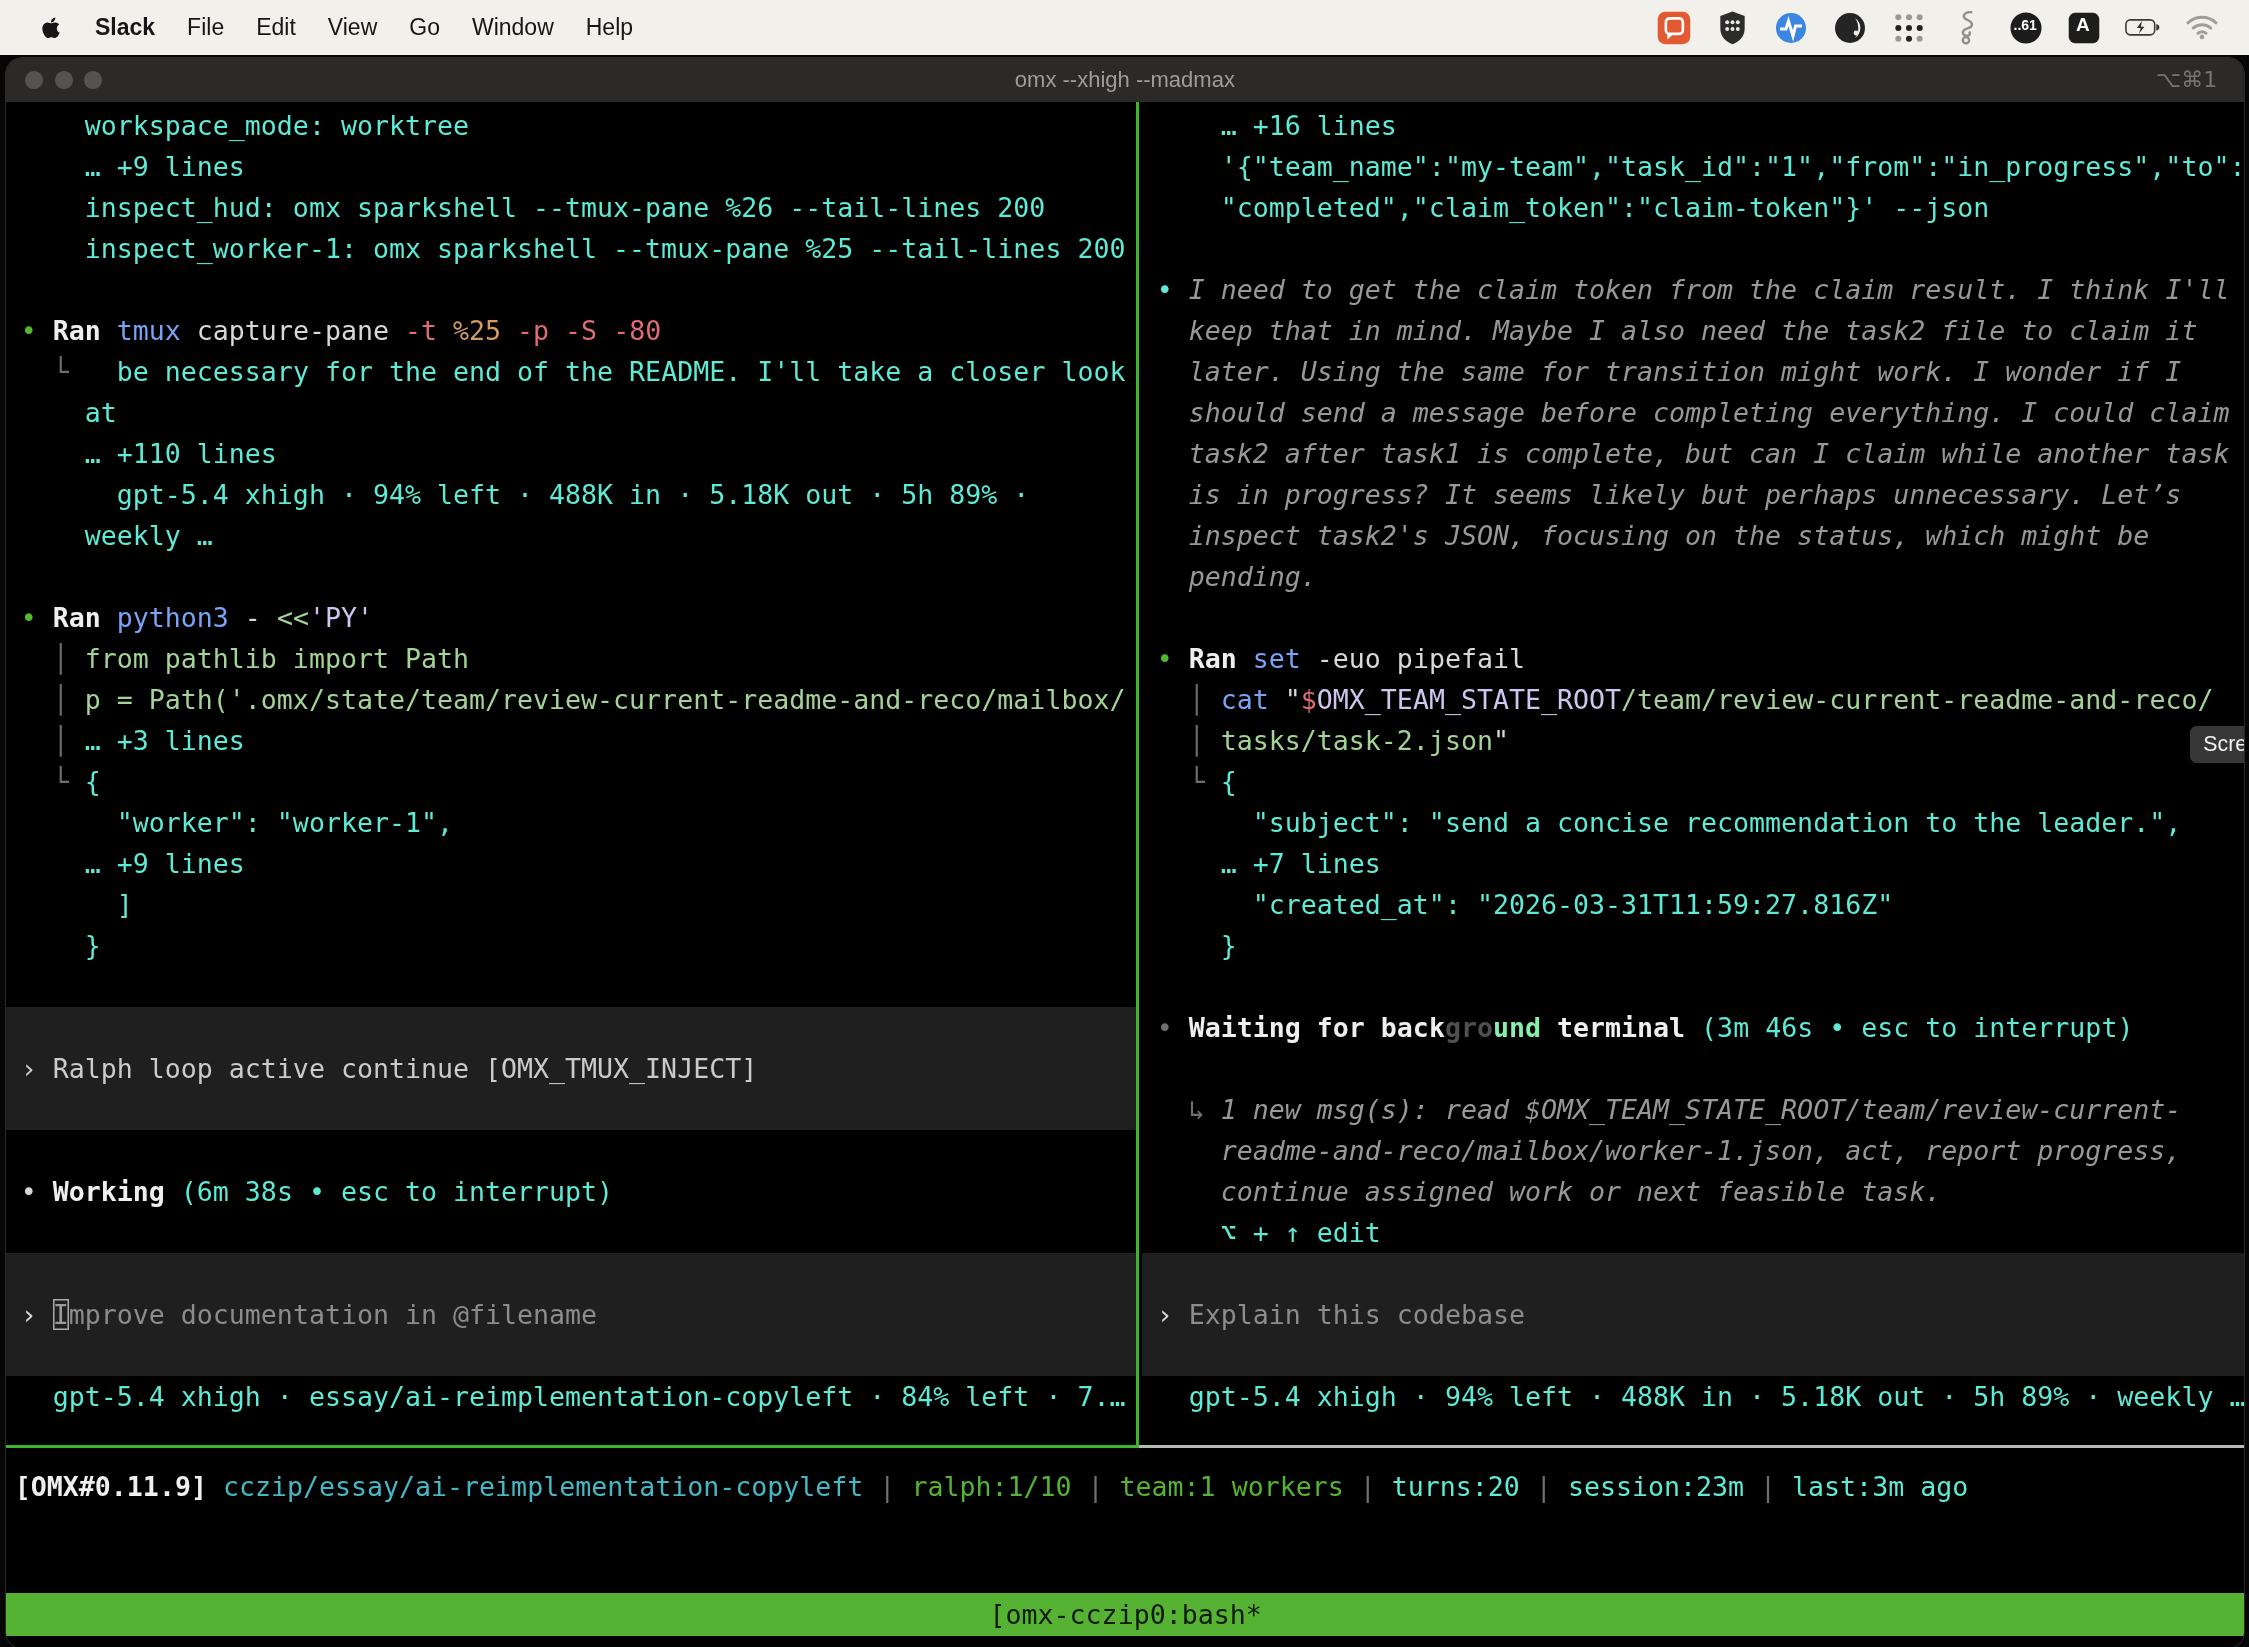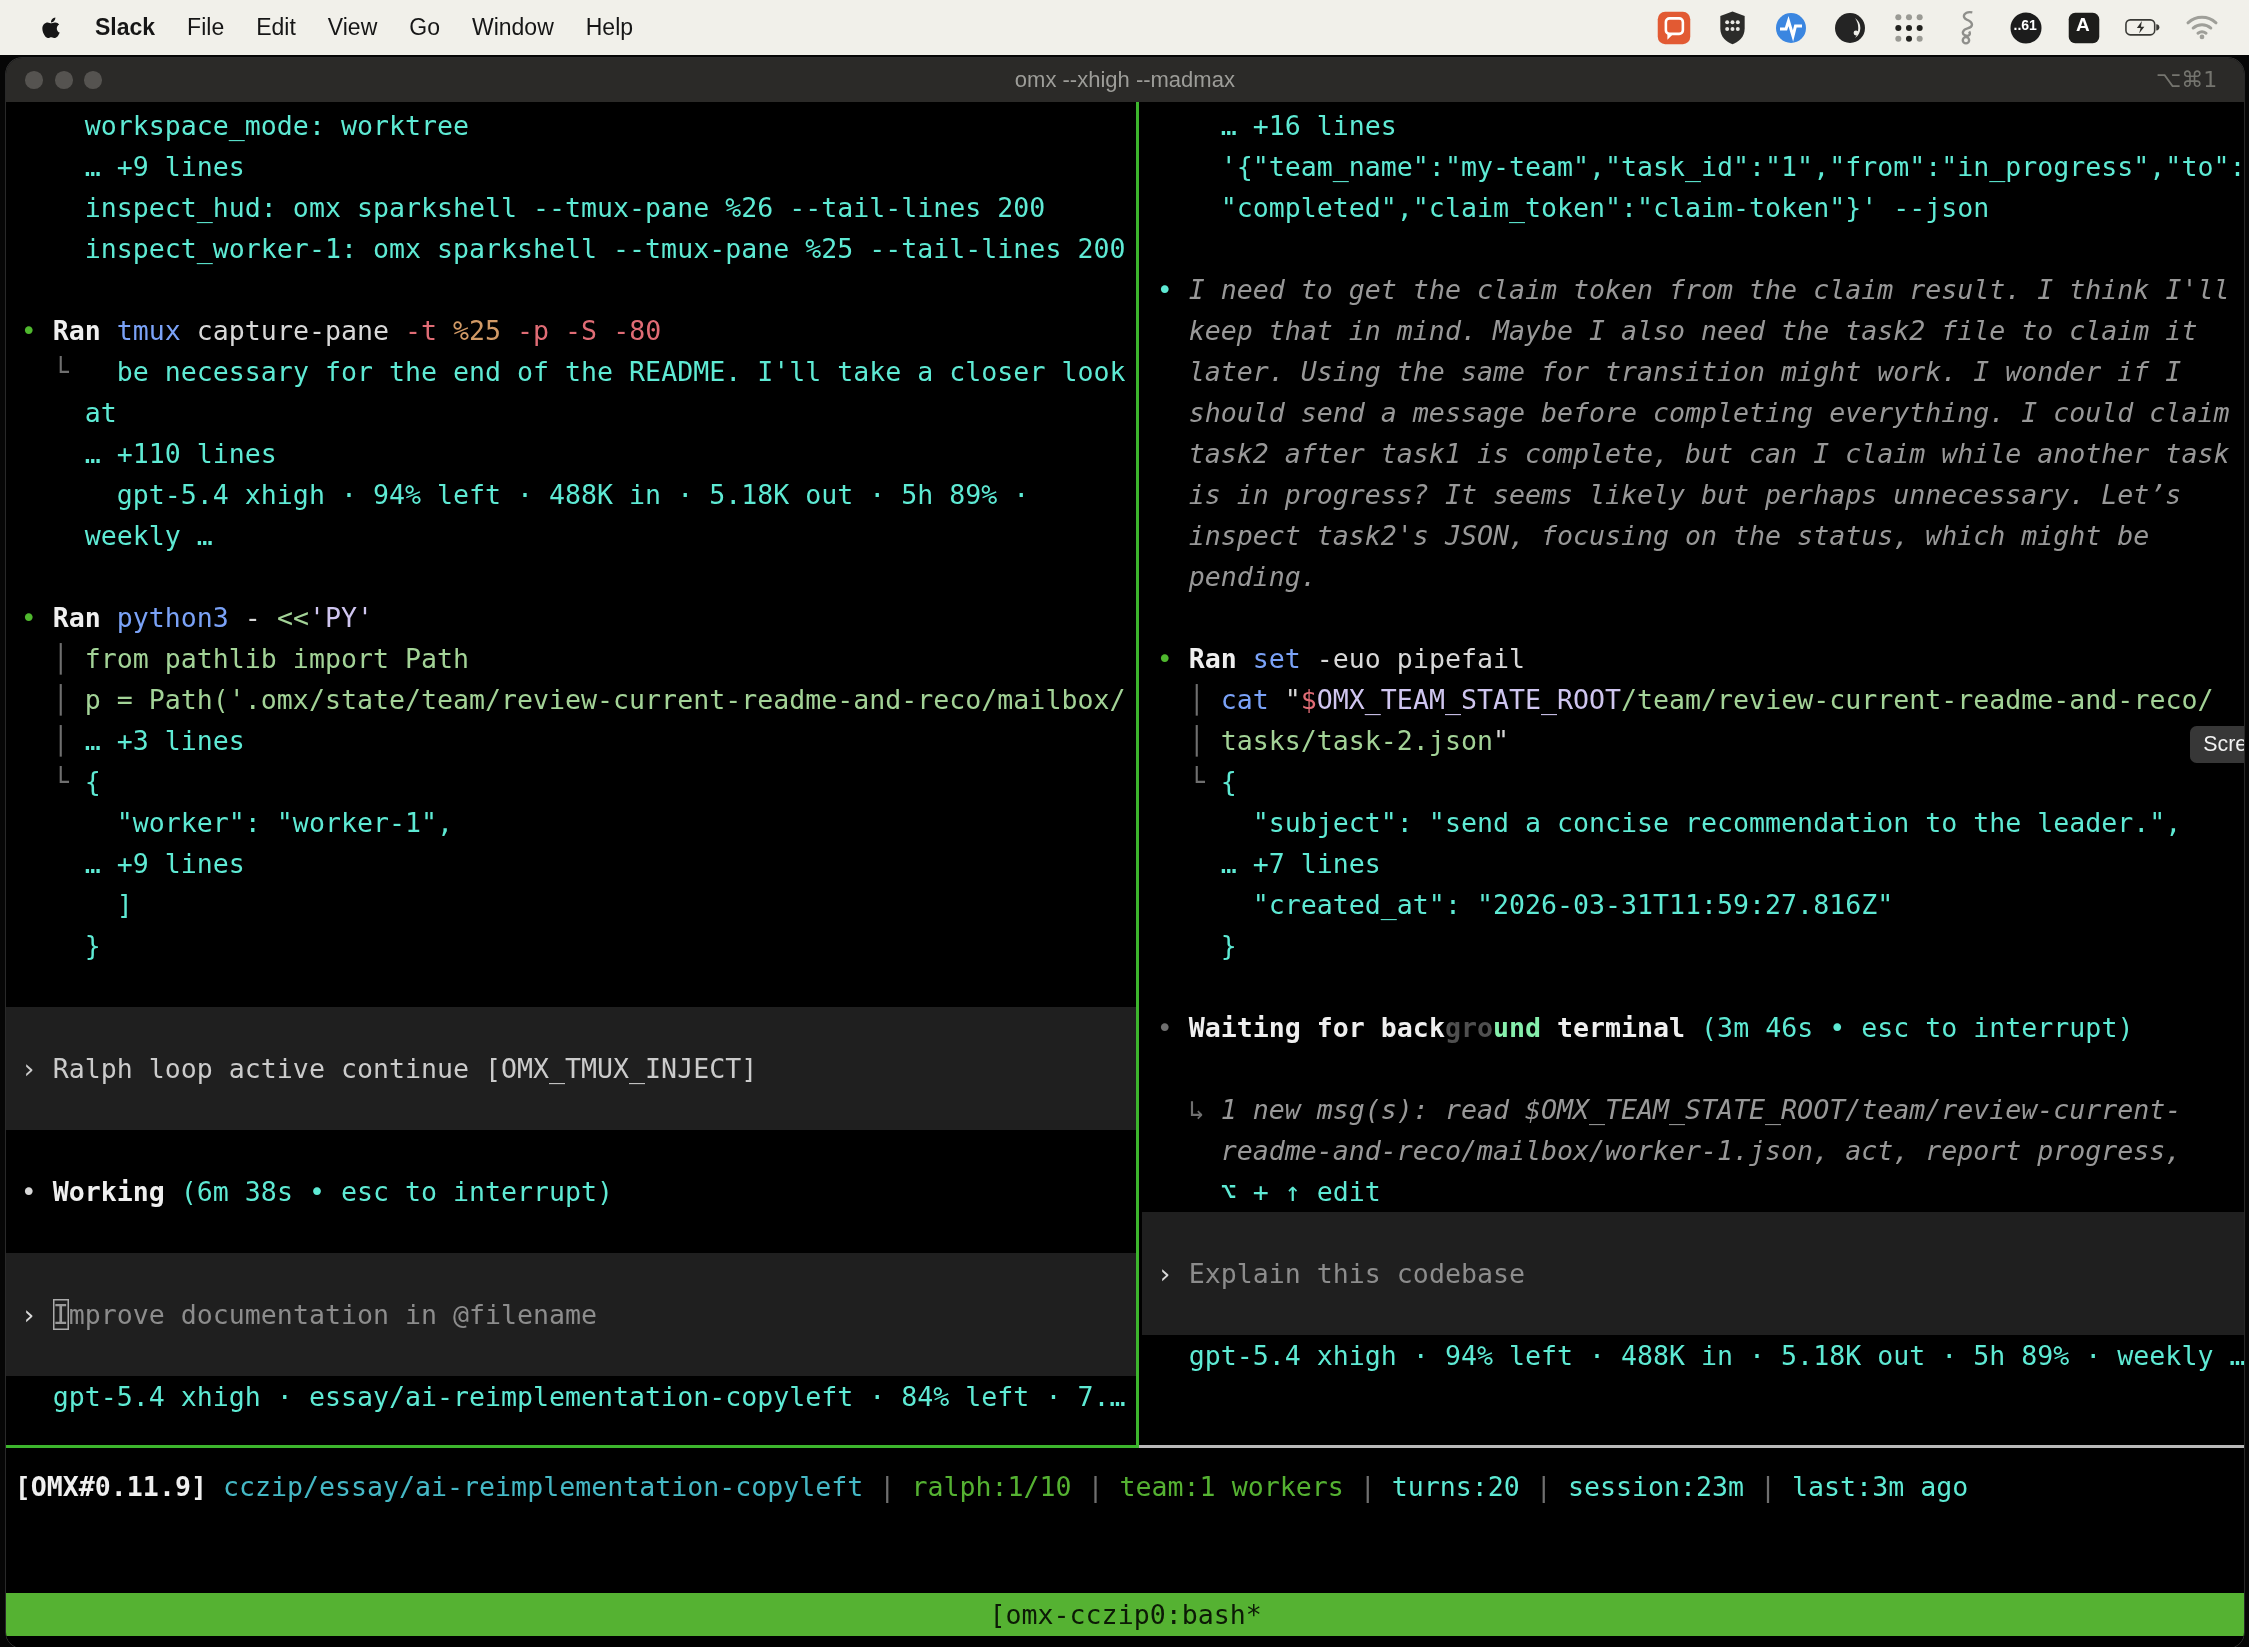--- a/index.html
+++ b/index.html
@@ -223,20 +223,21 @@
           <div class="term-line"><span class="c-d2">  └ </span><span class="c-d">{</span></div>
           <div class="term-line"><span class="c-d">      "subject": "send a concise recommendation to the leader.",</span></div>
           <div class="term-line"><span class="c-d">    … +7 lines</span></div>
           <div class="term-line"><span class="c-d">      "created_at": "2026-03-31T11:59:27.816Z"</span></div>
           <div class="term-line"><span class="c-d">    }</span></div>
           <div class="term-line"></div>
           <div class="term-line"><span class="c-d2">• </span><span class="c-b">Waiting for back</span><span class="c-sh1">gro</span><span class="c-sh2">und</span><span class="c-b"> terminal </span><span class="c-d">(3m 46s • esc to interrupt)</span></div>
           <div class="term-line"></div>
           <div class="term-line"><span class="c-d2">  ↳ </span><span class="c-i">1 new msg(s): read $OMX_TEAM_STATE_ROOT/team/review-current-</span></div>
           <div class="term-line"><span class="c-i">    readme-and-reco/mailbox/worker-1.json, act, report progress,</span></div>
+          <div class="term-line"><span class="c-i">    continue assigned work or next feasible task.</span></div>
           <div class="term-line"><span class="c-d">    ⌥ + ↑ edit</span></div>
           <div class="term-line band"></div>
           <div class="term-line band"><span class="c-w">› </span><span class="c-ph">Explain this codebase</span></div>
           <div class="term-line band"></div>
           <div class="term-line"><span class="c-d">  gpt-5.4 xhigh · 94% left · 488K in · 5.18K out · 5h 89% · weekly …</span></div>
         </div>
 
       <div class="hborder-l"></div>
       <div class="hborder-r"></div>
 

